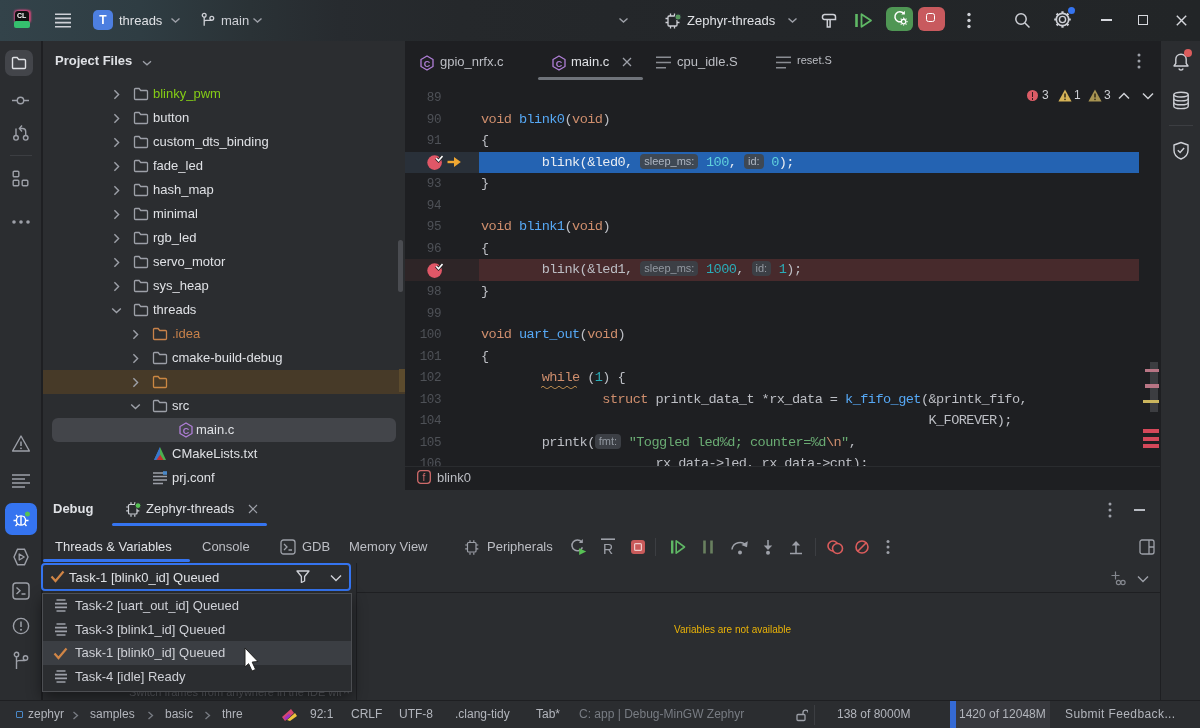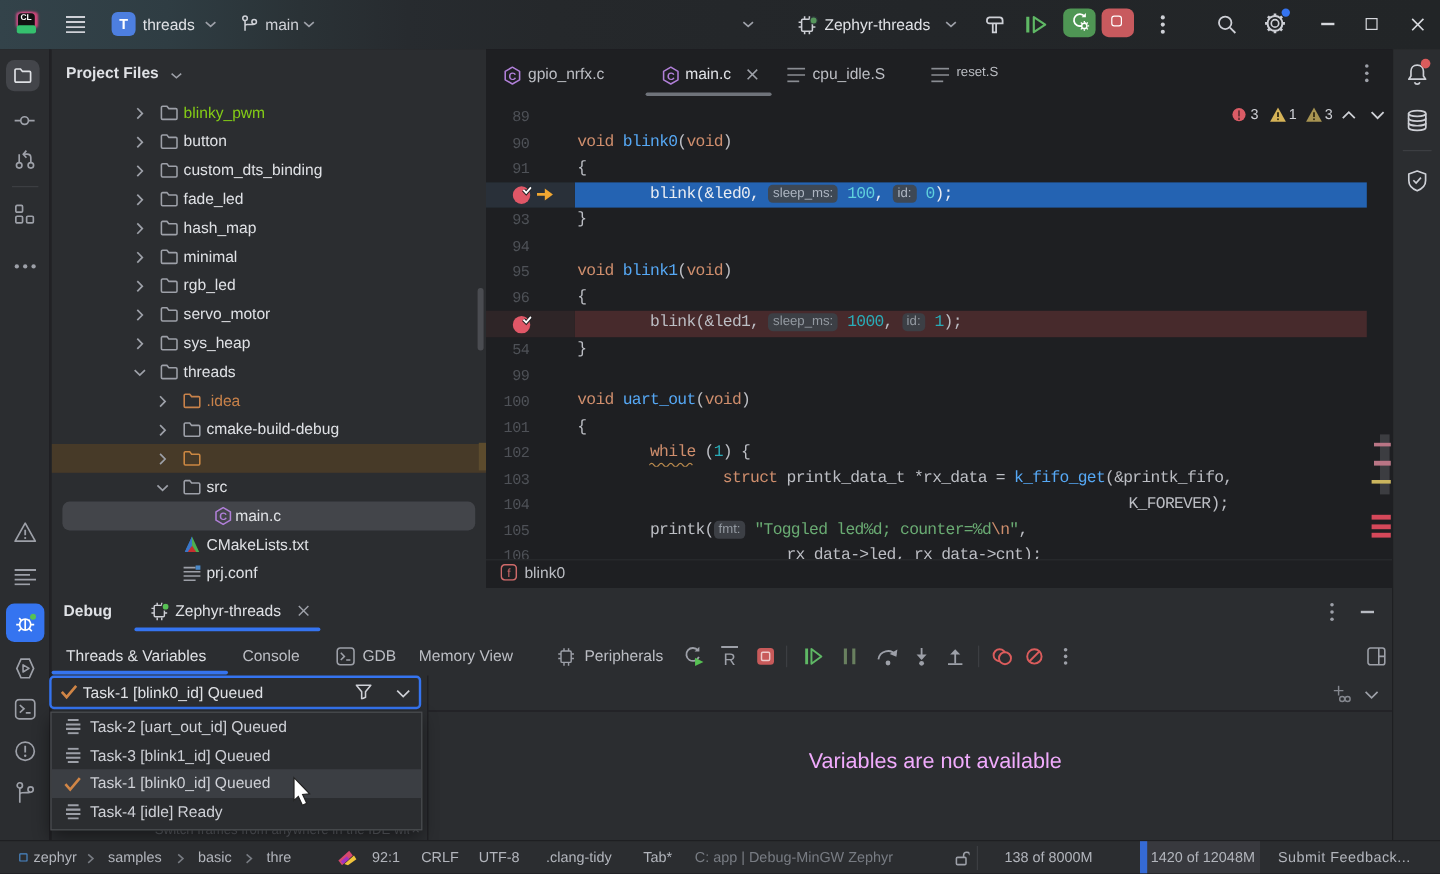--- a/index.html
+++ b/index.html
@@ -397,34 +397,34 @@
       <div class="cl mono" style="left:76px;top:110.6px;height:22px;line-height:22px">        <span style="color:#e8ecf2">blink(&amp;led0, </span><span class="hint" style="background:#3e4854;color:#aeb6c2">sleep_ms:</span><span style="color:#e8ecf2"> </span><span style="color:#5fd0dc">100</span><span style="color:#e8ecf2">, </span><span class="hint" style="background:#3e4854;color:#aeb6c2">id:</span><span style="color:#e8ecf2"> </span><span style="color:#5fd0dc">0</span><span style="color:#e8ecf2">);</span></div>
       <div class="ln mono" style="top:132.2px;height:22px;line-height:22px">93</div>
 <div class="cl mono" style="left:76px;top:132.2px;height:22px;line-height:22px">}</div>
       <div class="ln mono" style="top:153.7px;height:22px;line-height:22px">94</div>
 <div class="cl mono" style="left:76px;top:153.7px;height:22px;line-height:22px"></div>
       <div class="ln mono" style="top:175.3px;height:22px;line-height:22px">95</div>
 <div class="cl mono" style="left:76px;top:175.3px;height:22px;line-height:22px"><span class="kw">void</span> <span class="fn">blink1</span>(<span class="kw">void</span>)</div>
       <div class="ln mono" style="top:196.8px;height:22px;line-height:22px">96</div>
 <div class="cl mono" style="left:76px;top:196.8px;height:22px;line-height:22px">{</div>
       <div class="cl mono" style="left:76px;top:218.4px;height:22px;line-height:22px">        blink(&amp;led1, <span class="hint">sleep_ms:</span> <span class="nm">1000</span>, <span class="hint">id:</span> <span class="nm">1</span>);</div>
-      <div class="ln mono" style="top:240.0px;height:22px;line-height:22px">54</div>
+      <div class="ln mono" style="top:240.0px;height:22px;line-height:22px">98</div>
 <div class="cl mono" style="left:76px;top:240.0px;height:22px;line-height:22px">}</div>
       <div class="ln mono" style="top:261.5px;height:22px;line-height:22px">99</div>
 <div class="cl mono" style="left:76px;top:261.5px;height:22px;line-height:22px"></div>
       <div class="ln mono" style="top:283.1px;height:22px;line-height:22px">100</div>
 <div class="cl mono" style="left:76px;top:283.1px;height:22px;line-height:22px"><span class="kw">void</span> <span class="fn">uart_out</span>(<span class="kw">void</span>)</div>
       <div class="ln mono" style="top:304.6px;height:22px;line-height:22px">101</div>
 <div class="cl mono" style="left:76px;top:304.6px;height:22px;line-height:22px">{</div>
       <div class="ln mono" style="top:326.2px;height:22px;line-height:22px">102</div>
 <div class="cl mono" style="left:76px;top:326.2px;height:22px;line-height:22px">        <span class="kw">while</span> (<span class="nm">1</span>) {</div>
       <div class="ln mono" style="top:347.8px;height:22px;line-height:22px">103</div>
 <div class="cl mono" style="left:76px;top:347.8px;height:22px;line-height:22px">                <span class="kw">struct</span> printk_data_t *rx_data = <span class="fn">k_fifo_get</span>(&amp;printk_fifo,</div>
       <div class="ln mono" style="top:369.3px;height:22px;line-height:22px">104</div>
-<div class="cl mono" style="left:88px;top:369.3px;height:22px;line-height:22px">                                                           K_FOREVER);</div>
+<div class="cl mono" style="left:76px;top:369.3px;height:22px;line-height:22px">                                                           K_FOREVER);</div>
       <div class="ln mono" style="top:390.9px;height:22px;line-height:22px">105</div>
 <div class="cl mono" style="left:76px;top:390.9px;height:22px;line-height:22px">        printk(<span class="hint">fmt:</span> <span class="st">"Toggled led%d; counter=%d<span class="esc">\n</span>"</span>,</div>
       <div class="ln mono" style="top:412.4px;height:22px;line-height:22px">106</div>
 <div class="cl mono" style="left:76px;top:412.4px;height:22px;line-height:22px">                       rx_data-&gt;led, rx_data-&gt;cnt);</div>
       <svg class="abs" style="left:22px;top:113.39999999999999px" width="16" height="16" viewBox="0 0 16 16">
           <circle cx="7.6" cy="8.6" r="7.3" fill="#e05767"></circle>
           <path d="M9.2 4.3l2.3 2.4 4-4.6" stroke="#1e1f22" stroke-width="3.2" fill="none"></path>
           <path d="M9.2 4.3l2.3 2.4 4-4.6" stroke="#fff" stroke-width="1.6" fill="none"></path>
         </svg>
       <svg class="abs" style="left:22px;top:221.20000000000002px" width="16" height="16" viewBox="0 0 16 16">
@@ -606,21 +606,21 @@
         <g stroke="#84878e" stroke-width="1.2" fill="none">
           <path d="M6.5 0.5v8M2.5 4.5h8"></path>
           <circle cx="9.5" cy="11.5" r="2.1"></circle>
           <circle cx="14" cy="11.5" r="2.1"></circle>
           <path d="M11.6 11.5h0.3"></path>
         </g>
       </svg>
     <svg class="abs" style="left:1094px;top:85px" width="12" height="8" viewBox="0 0 12 8">
         <path d="M1 1.5l5 5 5-5" stroke="#9da0a8" stroke-width="1.4" fill="none"></path>
       </svg>
-    <div class="abs" style="left:631px;top:134px;font-size:18px;color:#f0abfc">Variables are not available</div>
+    <div class="abs" style="left:631px;top:134px;font-size:10px;color:#eab308">Variables are not available</div>
 
     <div class="abs" style="left:86px;top:196px;font-size:11px;color:#5c5f65;white-space:nowrap;width:212px;overflow:hidden">Switch frames from anywhere in the IDE with Ctrl+Alt</div>
     <div class="abs" style="left:300px;top:194px;font-size:12px;color:#5c5f65">×</div>
 
     <div class="abs" style="left:-2px;top:73px;width:310px;height:28px;background:#2b2d30;border:2px solid #3574f0;border-radius:4px"></div>
     <svg class="abs" style="left:7px;top:80px" width="15" height="13" viewBox="0 0 15 13">
         <path d="M1.5 6.5l4 4.5L13.5 1.5" stroke="#d08546" stroke-width="2.2" fill="none"></path>
       </svg>
     <div class="abs" style="left:26px;top:80px;font-size:13px;color:#dfe1e5">Task-1 [blink0_id] Queued</div>
     <svg class="abs" style="left:253px;top:80px" width="14" height="13" viewBox="0 0 14 13">

